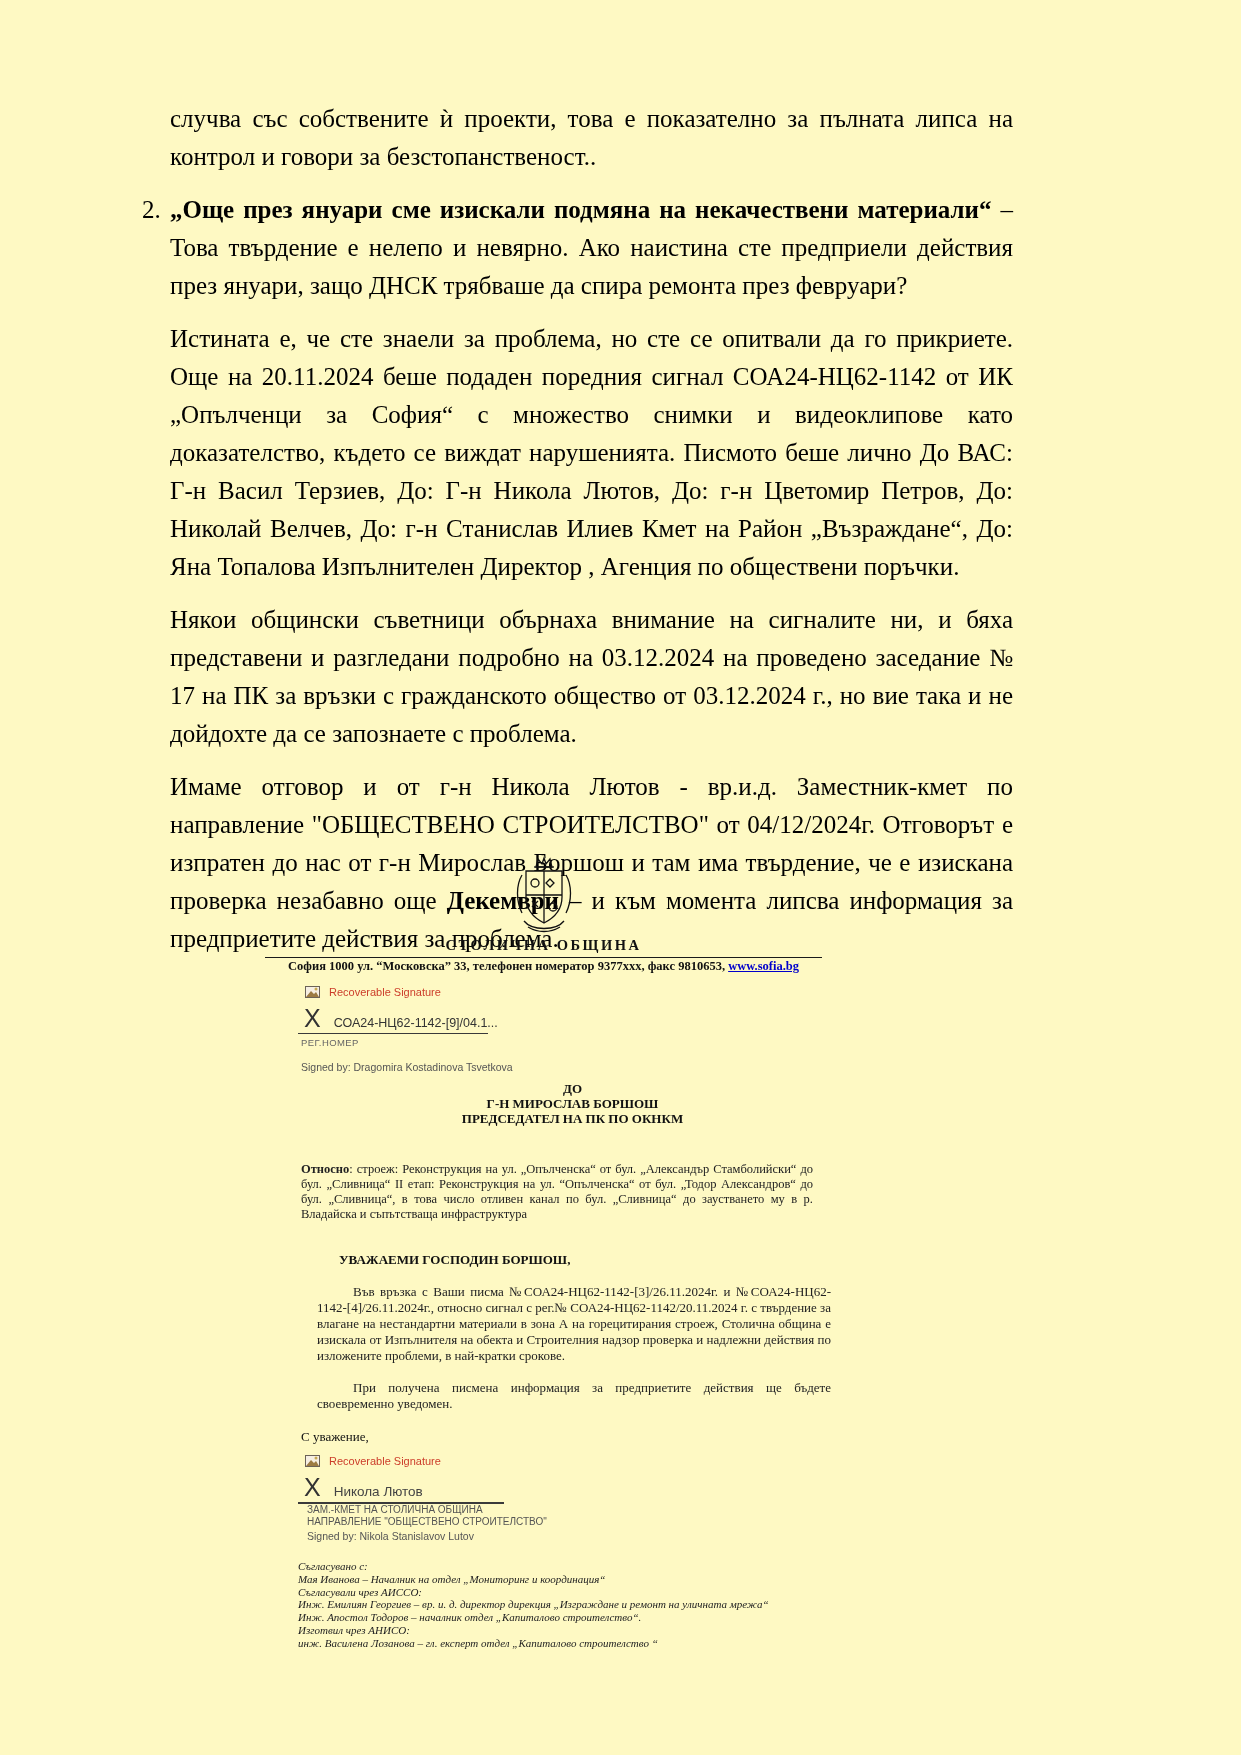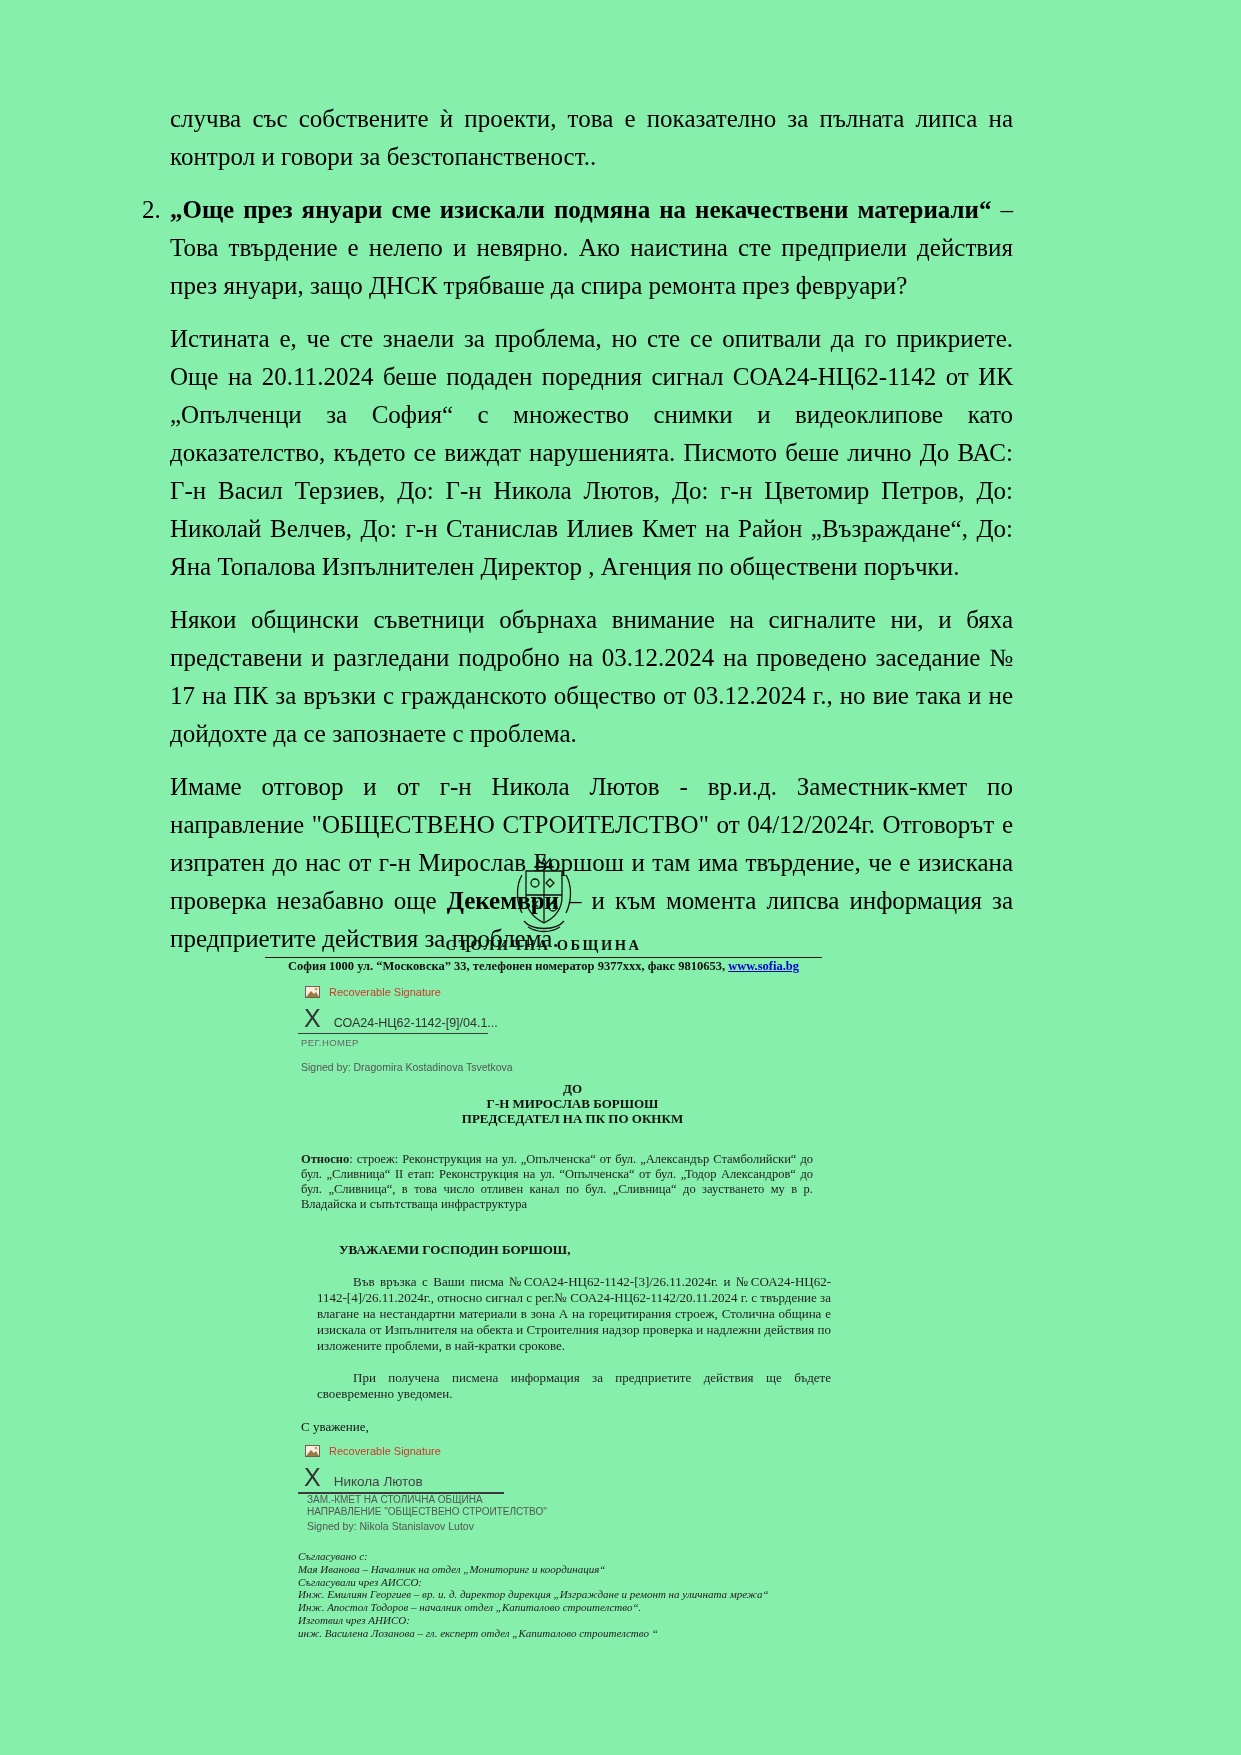--- a/index.html
+++ b/index.html
@@ -1,16 +1,16 @@
 <!DOCTYPE html>
 <html><head>
 <meta charset="utf-8">
 <style>
   html,body{margin:0;padding:0;background:#ffffff;}
-  .page{position:relative;width:1241px;height:1755px;background:#86efac;overflow:hidden;
+  .page{position:relative;width:1241px;height:1755px;background:#fef9c3;overflow:hidden;
         font-family:"Liberation Serif",serif;color:#000;}
 
   
   .doc-text{position:absolute;left:170px;top:100px;width:843px;
             font-size:25px;line-height:38px;text-align:justify;}
   .doc-text p{margin:0 0 15px 0;}
   .list-item{position:relative;margin:0 0 15px 0;}
   .list-num{position:absolute;left:-28px;top:0;}
 
   
@@ -34,21 +34,21 @@
   .w190{width:190px;}
   .w206{width:206px;border-bottom-width:2px;}
   .sig-field{font-size:9.5px;color:#666;margin-top:3px;letter-spacing:.4px;}
   .sig-signedby{font-size:10.5px;color:#555;margin-top:13px;}
   .sig-title{font-size:10px;line-height:11.5px;color:#555;margin-left:6px;}
   .sig-title:first-of-type{margin-top:4px;}
   .sig-signedby2{font-size:10.5px;color:#555;margin:3px 0 0 6px;}
 
   .recipient{width:543px;margin:8px 0 0 36px;text-align:center;font-weight:bold;
              font-size:13px;line-height:15px;color:#111;}
-  .subject{width:512px;margin:26px 0 0 36px;font-size:12.5px;line-height:15px;
+  .subject{width:512px;margin:36px 0 0 36px;font-size:12.5px;line-height:15px;
            text-align:justify;color:#222;}
   .salutation{margin:30px 0 0 74px;font-weight:bold;font-size:13px;color:#111;}
   .body-block{width:546px;margin:14px 0 0 36px;font-size:13px;line-height:16px;
               text-align:justify;color:#222;}
   .body-block p{margin:16px;text-indent:36px;}
   .closing{margin:17px 0 0 36px;font-weight:normal;font-size:13px;color:#111;}
   .approvals{margin:18px 0 0 33px;font-style:italic;font-size:11px;line-height:12.8px;color:#222;}
 </style>
 </head>
 <body>

